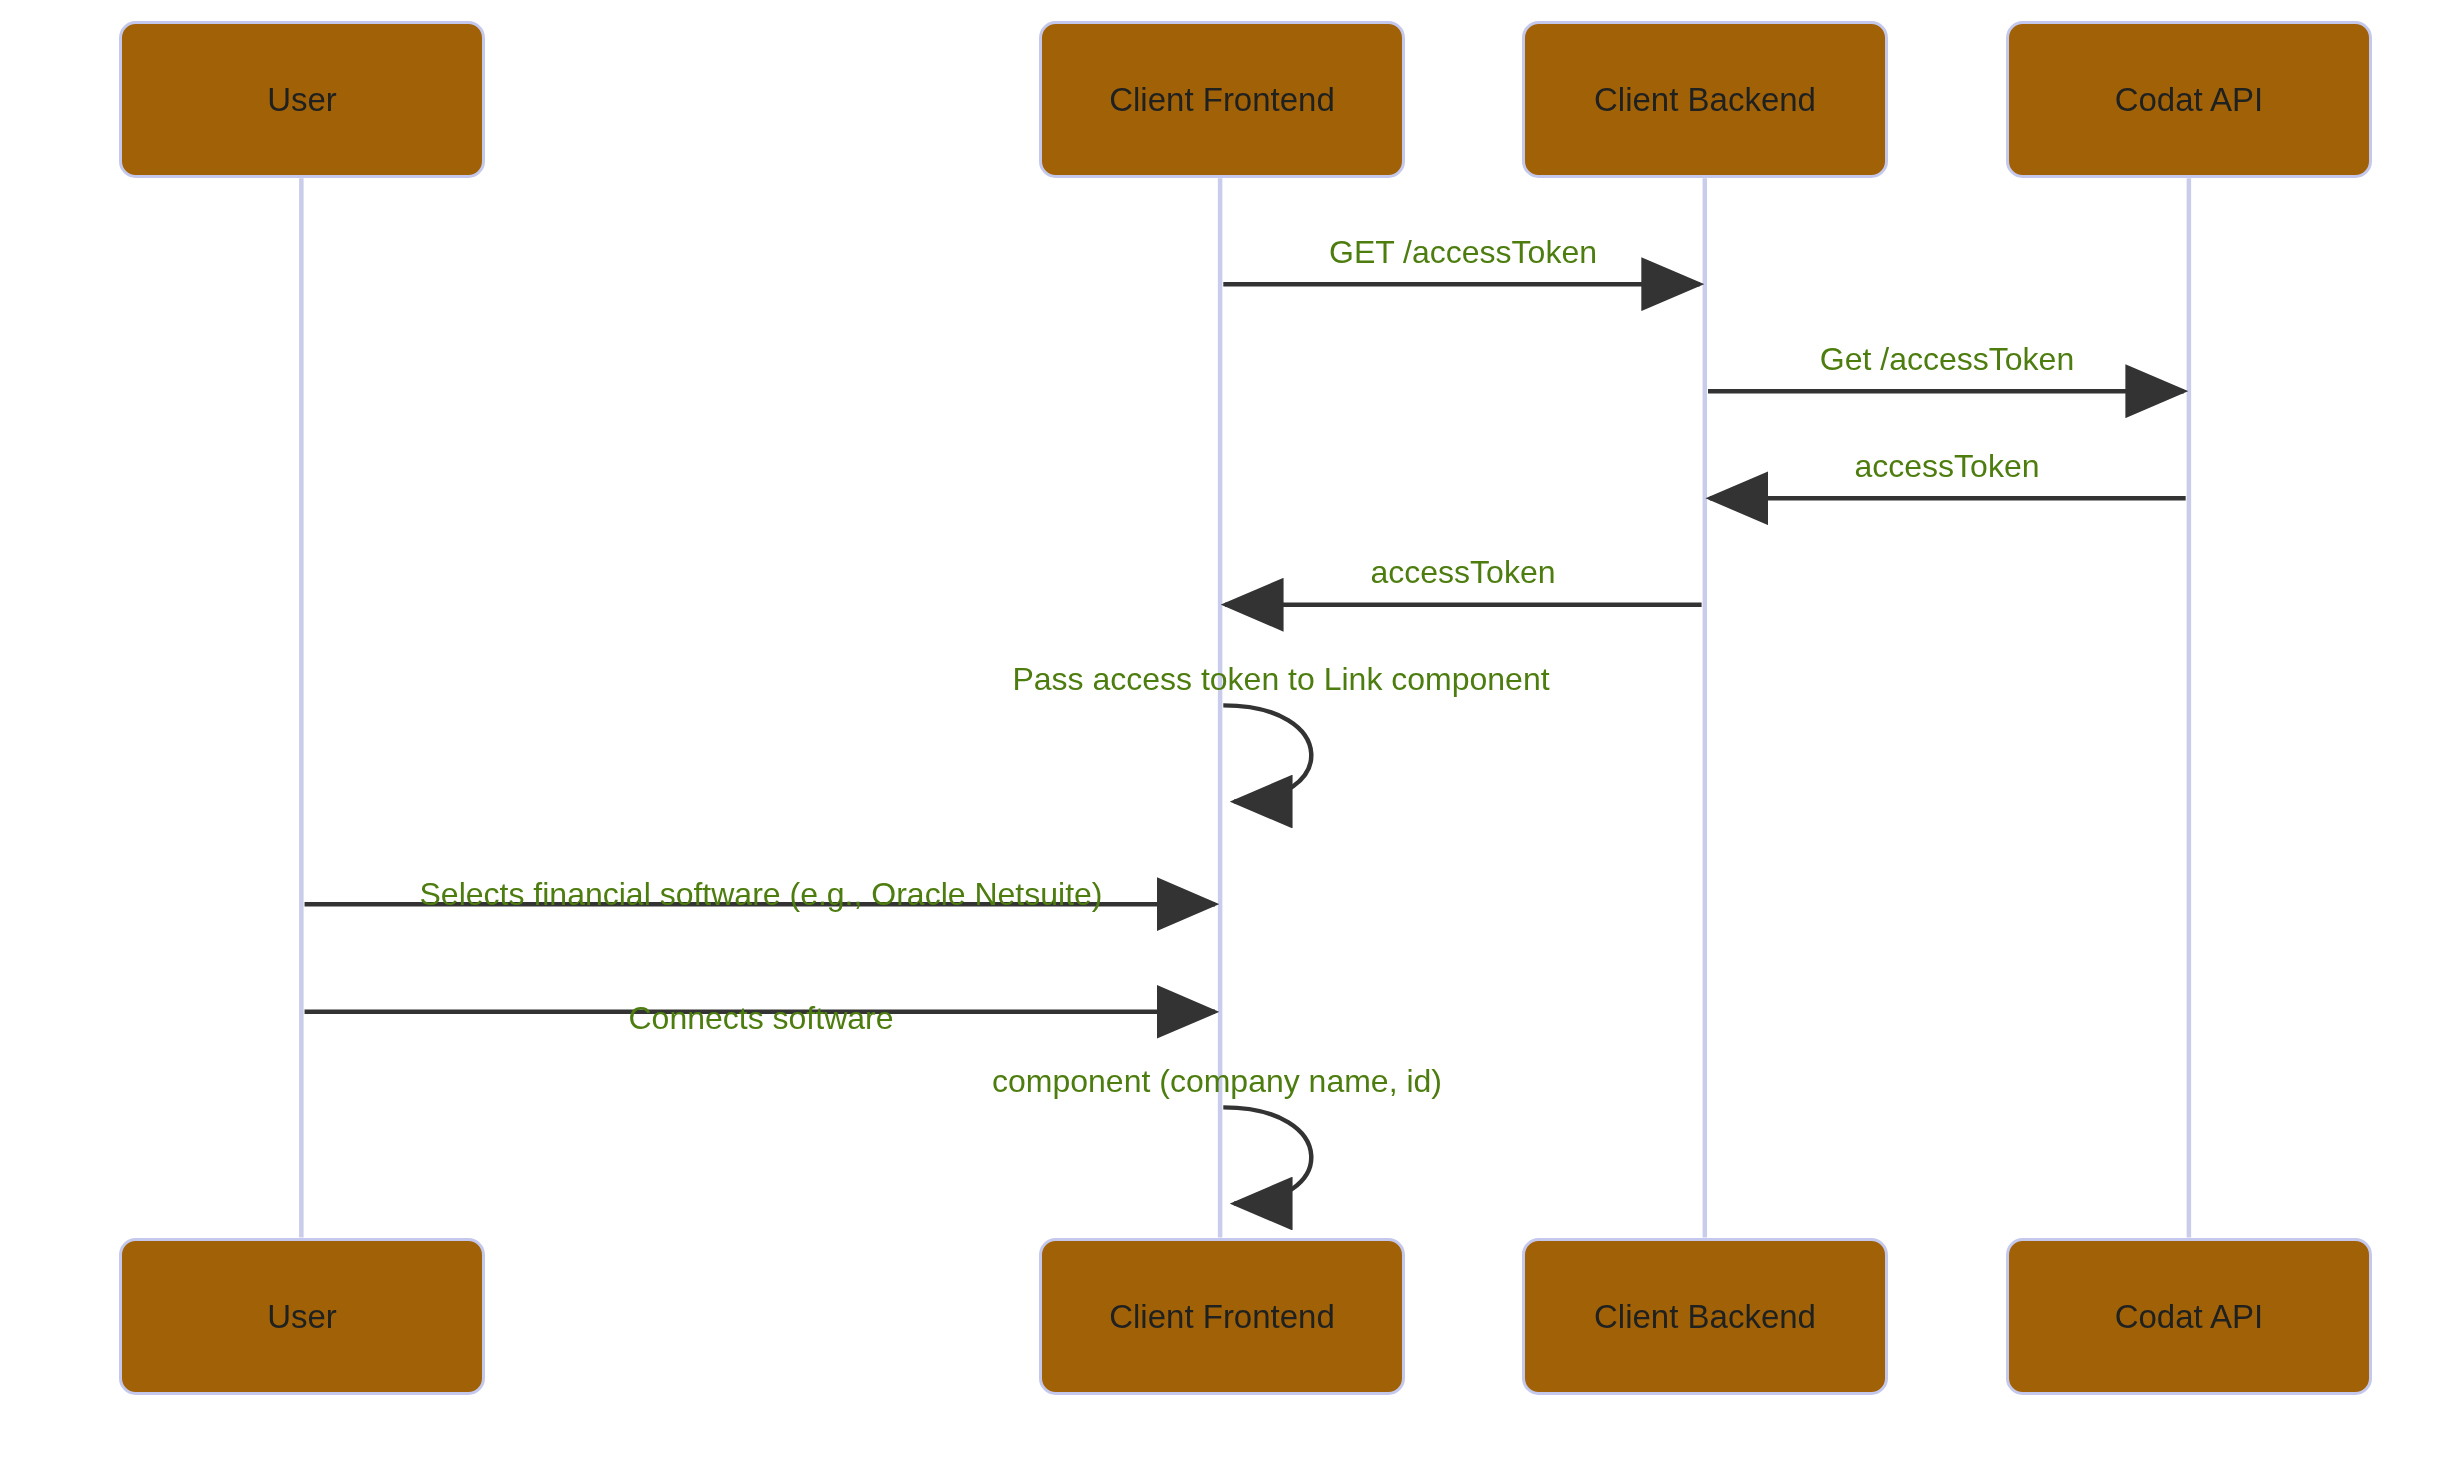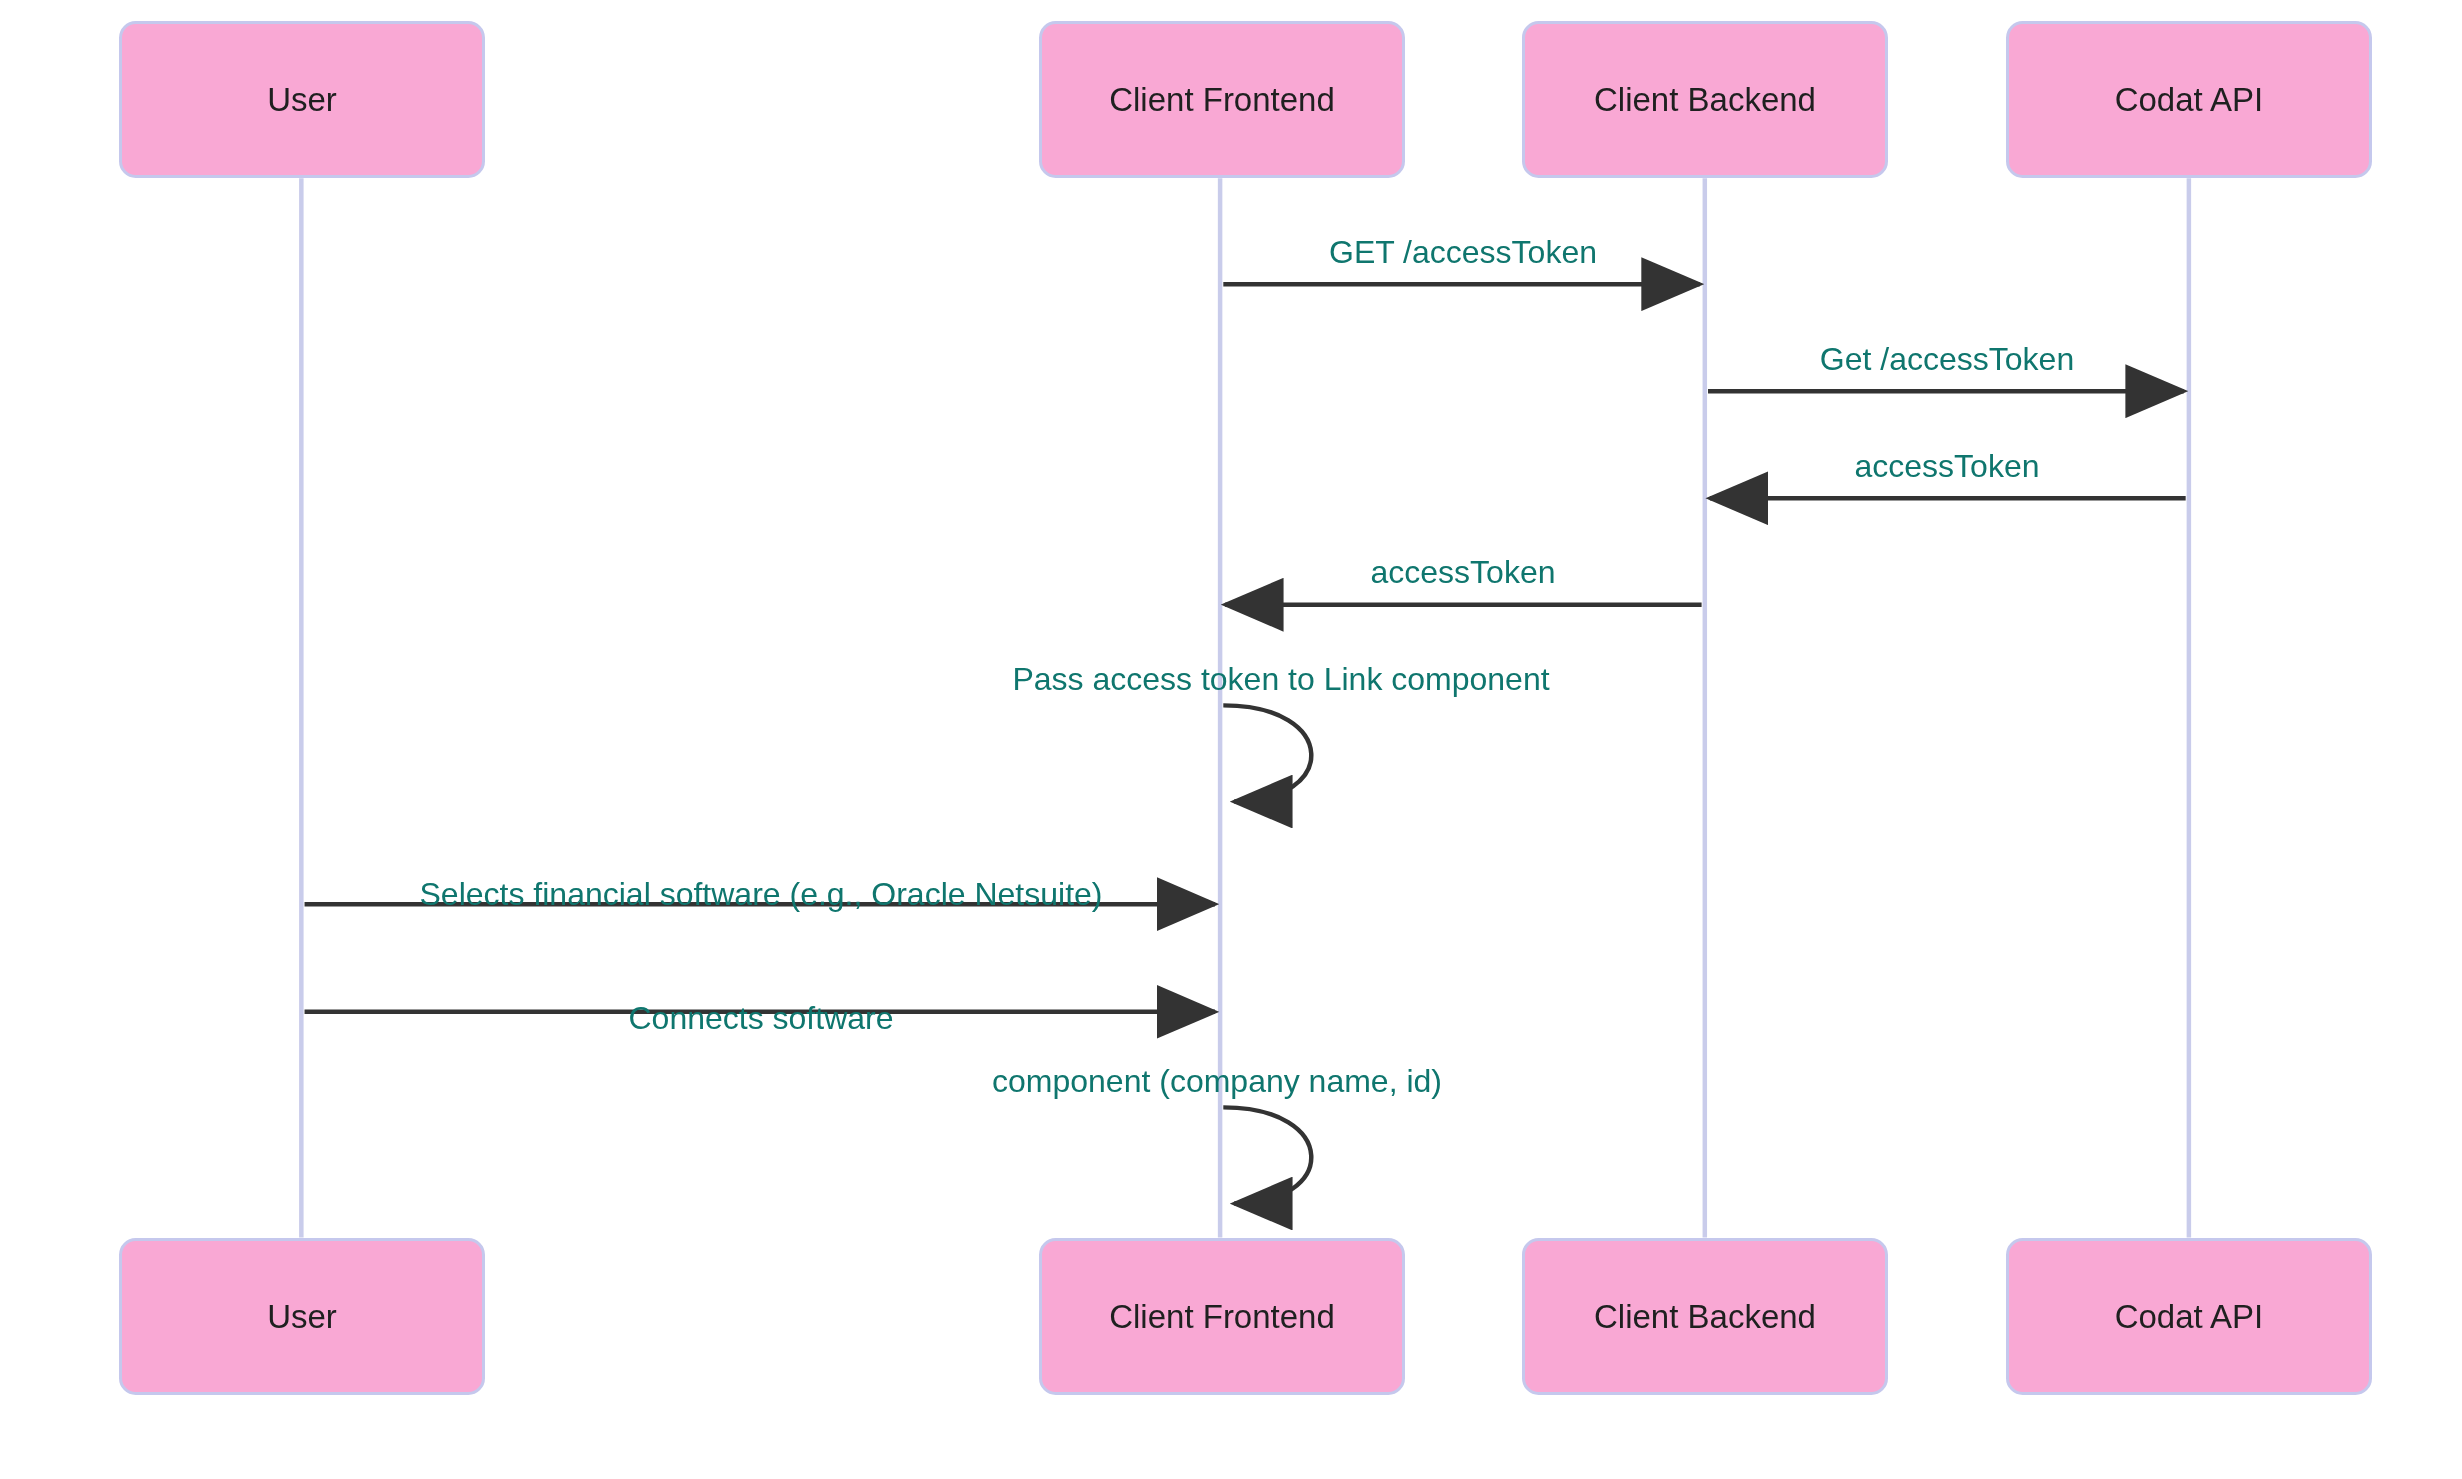--- a/index.html
+++ b/index.html
@@ -23,39 +23,39 @@
   #diagram-svg {
     position: absolute;
     top: 0;
     left: 0;
     width: 2462px;
     height: 1480px;
   }
   .actor-box {
     position: absolute;
     box-sizing: border-box;
-    background: #f9a8d4;
+    background: #a16207;
     border: 3.2px solid #c5c8ed;
     border-radius: 16.7px;
     display: flex;
     align-items: center;
     justify-content: center;
   }
   .actor-label {
     font-family: "Liberation Sans", sans-serif;
     font-size: 33px;
     color: #1f2020;
     line-height: 1;
     white-space: nowrap;
   }
   .msg-label {
     position: absolute;
     font-family: "Liberation Sans", sans-serif;
     font-size: 32px;
-    color: #0f766e;
+    color: #4d7c0f;
     line-height: 1;
     white-space: nowrap;
     transform: translate(-50%, -50%);
   }
 </style>
 </head>
 <body>
 
 <div id="diagram-root">
 

